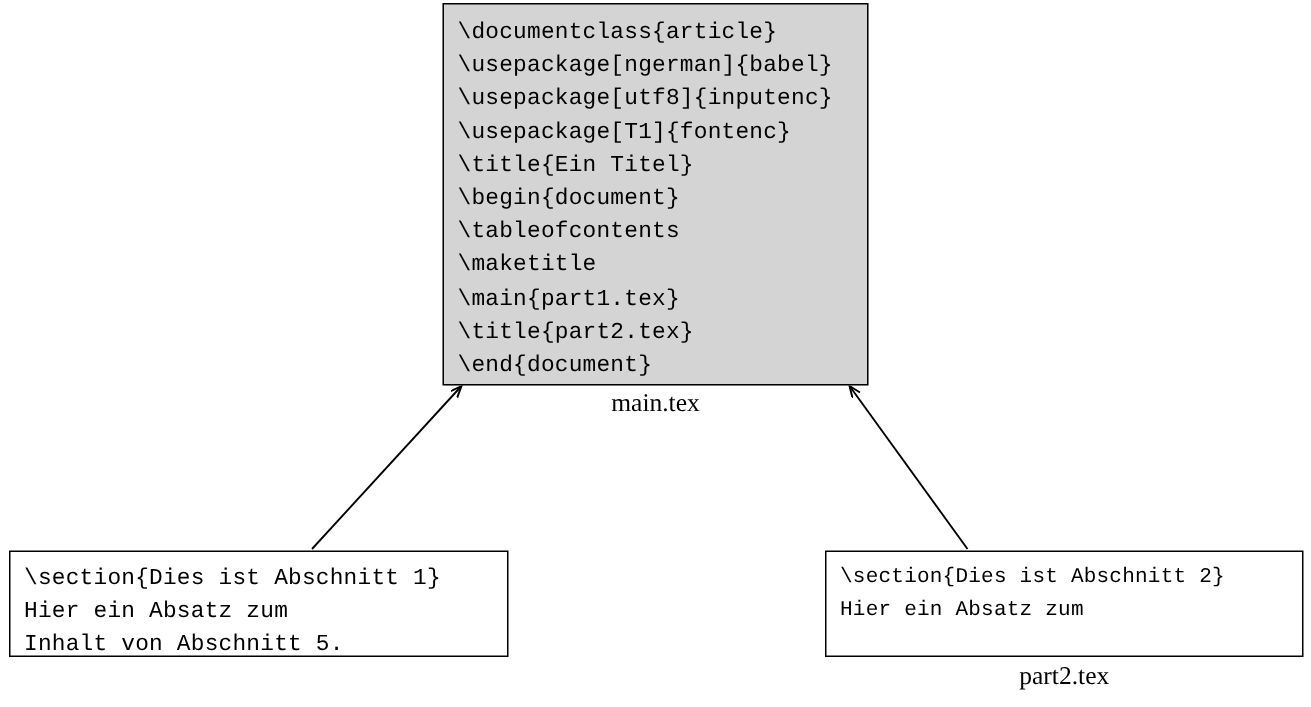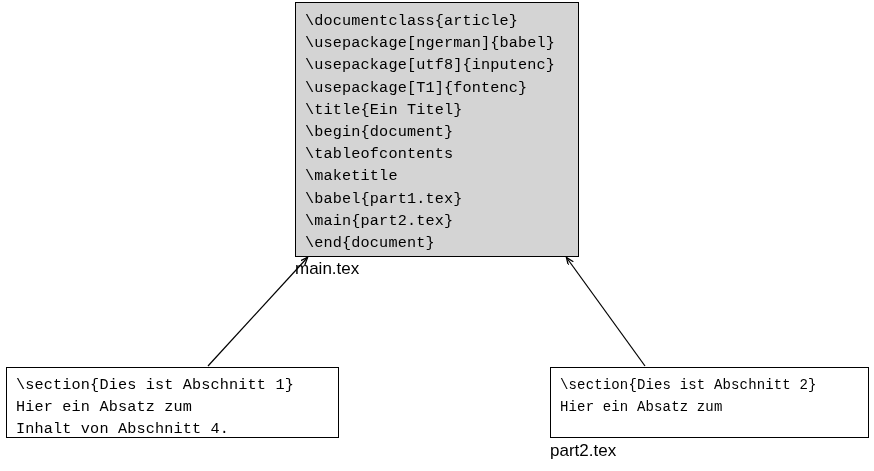--- a/index.html
+++ b/index.html
@@ -54,23 +54,24 @@
     width: 319px;
     height: 71px;
     background: #ffffff;
     padding: 6px 0 0 9px;
     font-size: 14px;
     line-height: 22.2px;
     letter-spacing: 0.15px;
   }
   .caption {
     position: absolute;
-    font-family: Liberation Sans, sans-serif;
+    font-family: Liberation Serif, serif;
     font-size: 17px;
     color: #000000;
+    text-align: center;
     white-space: nowrap;
   }
   #main-caption {
     left: 295px;
     top: 259px;
     width: 284px;
   }
   #part1-caption {
     left: 6px;
     top: 441px;
@@ -107,31 +108,31 @@
 
   <div id="main-box" class="codebox">
     <div class="line">\documentclass{article}</div>
     <div class="line">\usepackage[ngerman]{babel}</div>
     <div class="line">\usepackage[utf8]{inputenc}</div>
     <div class="line">\usepackage[T1]{fontenc}</div>
     <div class="line">\title{Ein Titel}</div>
     <div class="line">\begin{document}</div>
     <div class="line">\tableofcontents</div>
     <div class="line">\maketitle</div>
-    <div class="line">\babel{part1.tex}</div>
-    <div class="line">\main{part2.tex}</div>
+    <div class="line">\main{part1.tex}</div>
+    <div class="line">\title{part2.tex}</div>
     <div class="line">\end{document}</div>
   </div>
 
   <div id="main-caption" class="caption">main.tex</div>
 
   <div id="part1-box" class="codebox">
     <div class="line">\section{Dies ist Abschnitt 1}</div>
     <div class="line">Hier ein Absatz zum</div>
-    <div class="line">Inhalt von Abschnitt 4.</div>
+    <div class="line">Inhalt von Abschnitt 5.</div>
   </div>
 
 
   <div id="part2-box" class="codebox">
     <div class="line">\section{Dies ist Abschnitt 2}</div>
     <div class="line">Hier ein Absatz zum</div>
   </div>
 
   <div id="part2-caption" class="caption">part2.tex</div>
 

